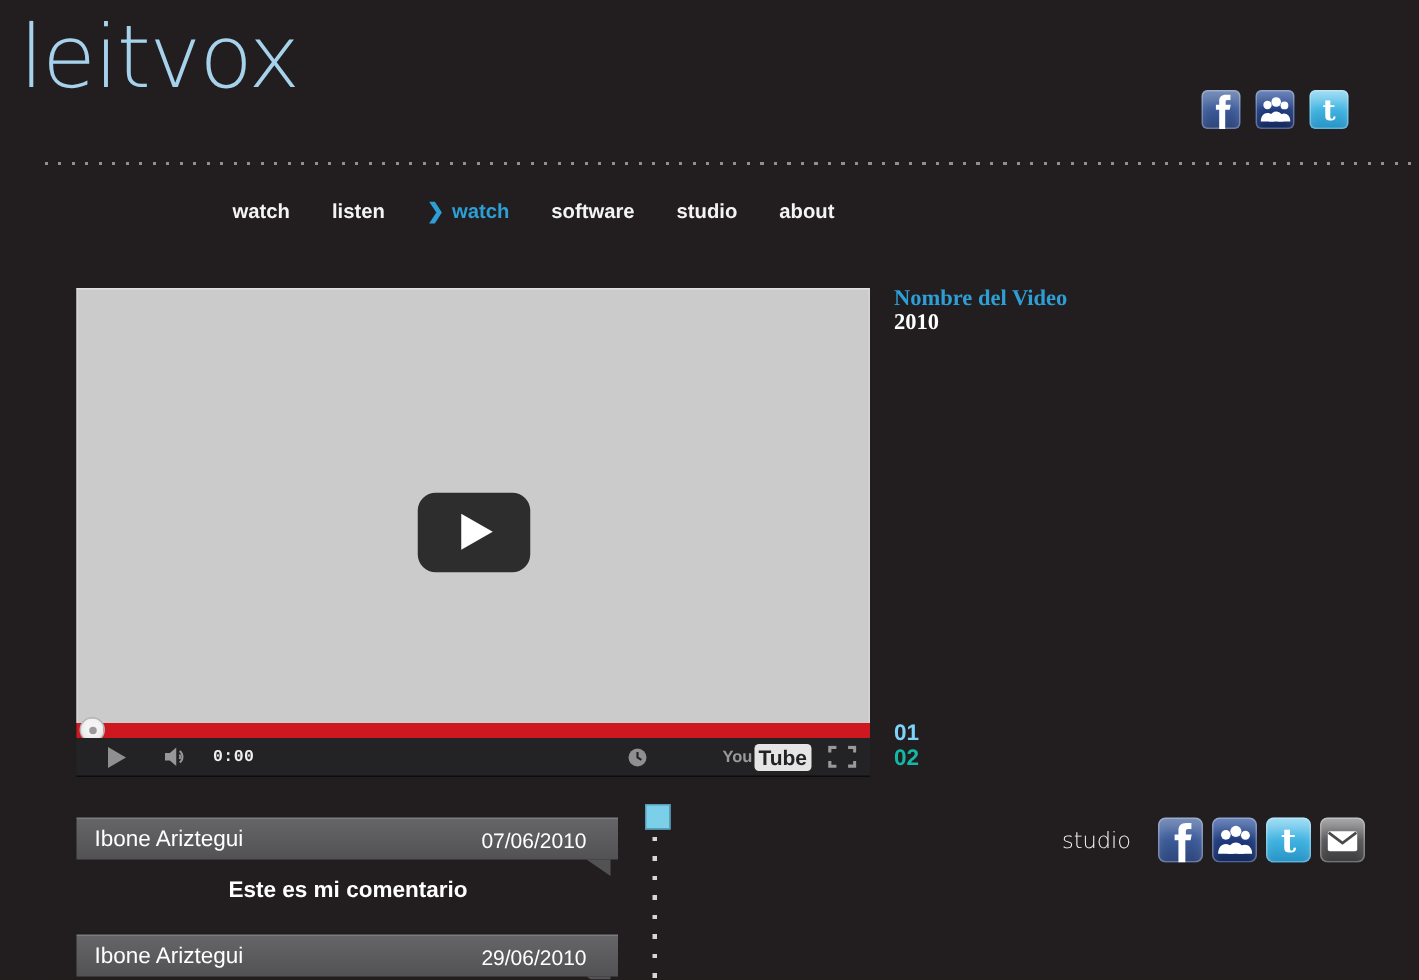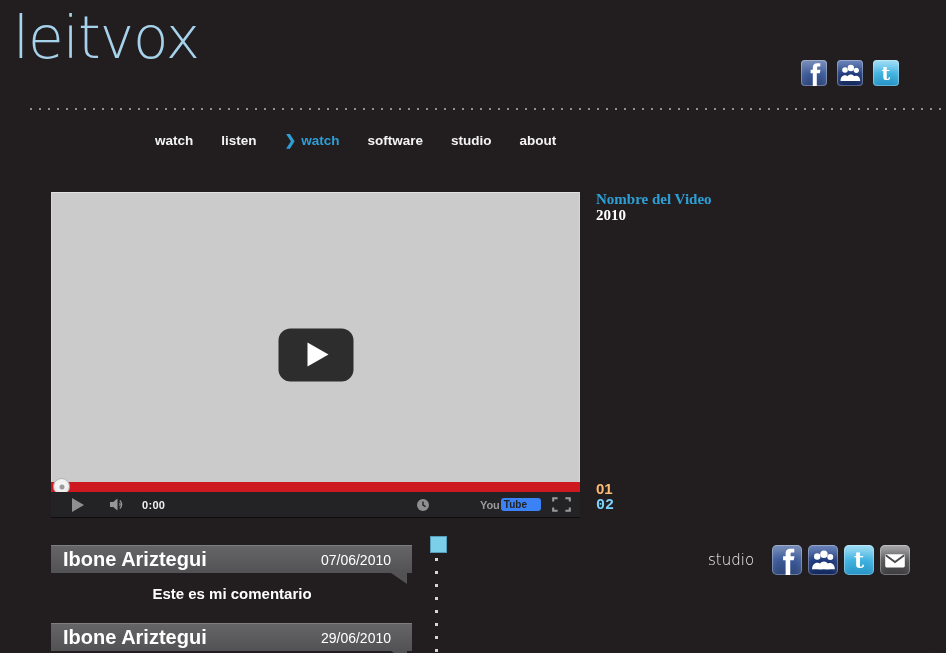--- a/index.html
+++ b/index.html
@@ -70,46 +70,46 @@
   }
   .controls {
     height:26px; background:#232325; border-bottom:1px solid #0d0d0d;
     display:flex; align-items:center; position:relative;
   }
   .ctrl-play {
     margin-left:21px; width:0; height:0; cursor:pointer;
     border-left:12px solid #8f8f8f; border-top:7px solid transparent; border-bottom:7px solid transparent;
   }
   .ctrl-volume { margin-left:25px; cursor:pointer; display:flex; }
-  .ctrl-time { margin-left:16px; color:#f0f0f0; font-size:11px; font-weight:bold; letter-spacing:.3px; }
+  .ctrl-time { margin-left:16px; color:#f0f0f0; font-size:11px; font-weight:bold; letter-spacing:.3px;font-family:Liberation Mono, monospace; }
   .ctrl-right { position:absolute; right:9px; top:0; height:100%; display:flex; align-items:center; gap:11px; }
   .ctrl-clock { display:flex; cursor:pointer; }
   .yt-logo { display:flex; align-items:center; cursor:pointer;margin-left:39px; }
   .yt-you { color:#9a9a9a; font-size:11px; font-weight:bold; }
   .yt-tube {
-    background:#3b82f6; color:#232325; font-size:10px; font-weight:bold;
-    border-radius:3px; padding:1px 14px 1px 3px; margin-left:1px;
+    background:#e5e5e5; color:#232325; font-size:14px; font-weight:bold;
+    border-radius:3px; padding:1px 3px 1px 3px; margin-left:1px;
   }
   .ctrl-fullscreen { display:flex; cursor:pointer; }
 
   
   .video-title { position:absolute; left:596px; top:191px; line-height:16px;font-family:Liberation Serif, serif; }
   .video-title .t1 { color:#2d9fd6; font-weight:bold; font-size:15px; }
   .video-title .t2 { color:#fff; font-weight:bold; font-size:15px; }
   .pagination { position:absolute; left:596px; top:480px; line-height:17px; font-size:15px; font-weight:bold; }
-  .pagination .p1 { color:#fdba74; cursor:pointer; }
-  .pagination .p2 { color:#7dd3fc; cursor:pointer;font-family:Liberation Mono, monospace; }
+  .pagination .p1 { color:#7dd3fc; cursor:pointer; }
+  .pagination .p2 { color:#14b8a6; cursor:pointer; }
 
   
   .comments { position:absolute; left:51px; top:545px; width:361px; }
   .comment-bar {
     position:relative; height:28px; display:flex; align-items:center;
     background:linear-gradient(#656567, #525254); border-top:1px solid #7d7d80;
   }
-  .comment-author { margin-left:12px; color:#fff; font-weight:bold; font-size:20px; }
+  .comment-author { margin-left:12px; color:#fff; font-weight:normal; font-size:15px; }
   .comment-date { position:absolute; right:21px; color:#fff; font-weight:normal; font-size:14px;margin-left:36px; }
   .comment-tail {
     position:absolute; top:100%; right:5px; width:0; height:0;
     border-top:11px solid #525254; border-left:16px solid transparent;
   }
   .comment-text { margin:12px 0 21px 1px; color:#fff; font-weight:bold; font-size:15px;text-align:center; }
 
   
   .scroll-handle {
     position:absolute; left:430px; top:536px; width:17px; height:17px;

